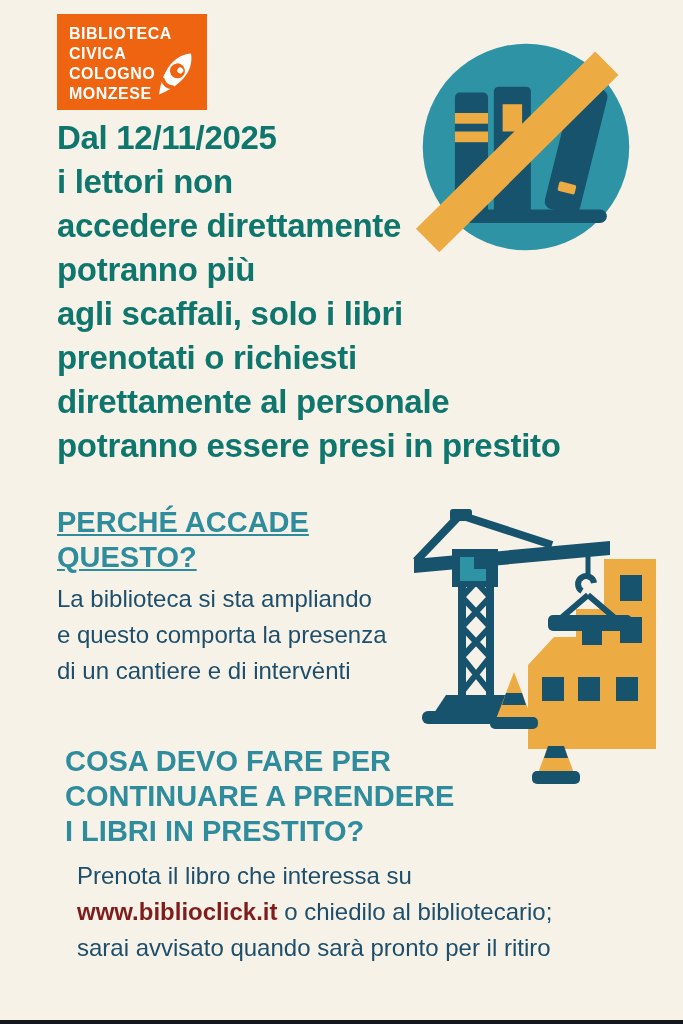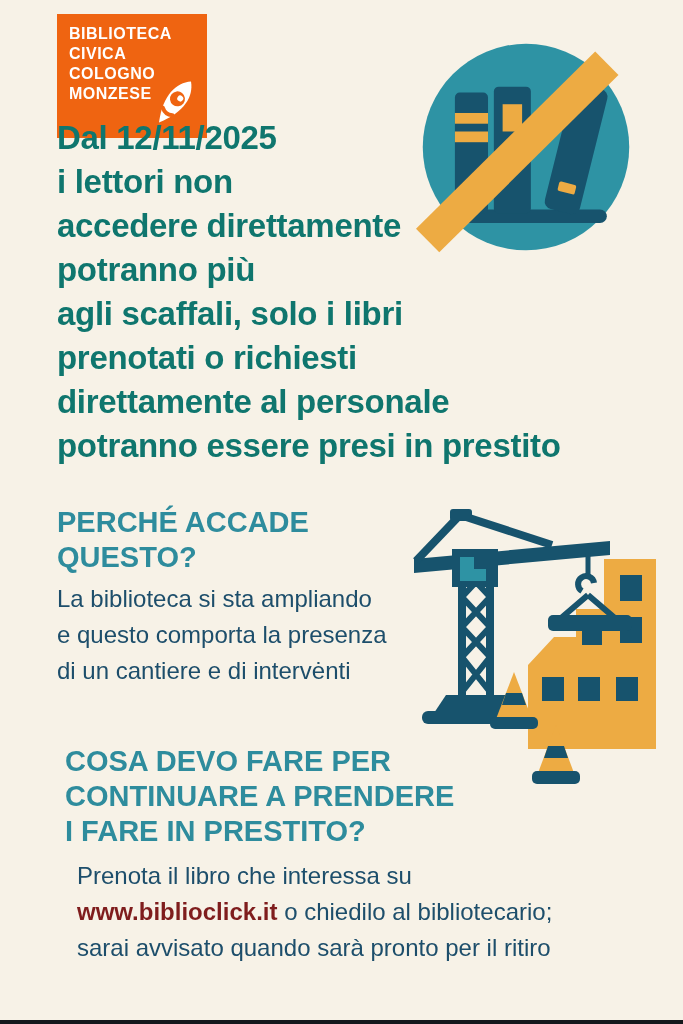--- a/index.html
+++ b/index.html
@@ -7,21 +7,21 @@
     position:relative;
     width:683px;height:1024px;
     margin:0 auto;
     background:#f7f2e7;
     overflow:hidden;
     font-family:"Liberation Sans", sans-serif;
   }
   
   .logo{
     position:absolute;left:57px;top:14px;
-    width:150px;height:124px;
+    width:150px;height:96px;
     background:#ef6411;
     box-sizing:border-box;
     padding:10px 0 12px 12px;
   }
   .logo .line{
     display:block;color:#ffffff;font-weight:bold;
     font-size:16px;line-height:20px;letter-spacing:.5px;
   }
   .logo svg{position:absolute;right:6px;bottom:8px;}
   
@@ -41,21 +41,21 @@
   }
   .sec-title .line{display:block;}
   .sec-body{
     position:absolute;left:57px;
     color:#1d4e6b;
     font-size:24px;line-height:36px;
     z-index:2;
   }
   .sec-body .line{display:block;}
   .sec-body .link{font-weight:bold;color:#7f1d1d;text-decoration:none;}
-  #why-title{top:505px;}
+  #why-title{top:505px;text-decoration:underline;}
   #why-body{top:581px;}
   #how-title{top:744px;margin-left:8px;}
   #how-body{top:858px;margin-left:20px;}
   
   .sign-illus{position:absolute;left:404px;top:38px;z-index:1;}
   .build-illus{position:absolute;left:402px;top:497px;z-index:1;}
   
   .bottom-edge{
     position:absolute;left:0;bottom:0;width:100%;height:4px;
     background:#14181c;
@@ -158,21 +158,21 @@
     <rect x="88" y="220" width="48" height="12" rx="5" fill="#17536d"></rect>
 
     <polygon points="154,228 172,276 136,276" fill="#edab43"></polygon>
     <polygon points="146,249 162,249 166,261 142,261" fill="#17536d"></polygon>
     <rect x="130" y="274" width="48" height="13" rx="5" fill="#17536d"></rect>
   </svg>
 
   <div class="sec-title" id="how-title">
     <span class="line">COSA DEVO FARE PER</span>
     <span class="line">CONTINUARE A PRENDERE</span>
-    <span class="line">I FARE IN PRESTITO?</span>
+    <span class="line">I LIBRI IN PRESTITO?</span>
   </div>
   <div class="sec-body" id="how-body">
     <span class="line">Prenota il libro che interessa su</span>
     <span class="line"><a class="link" href="#">www.biblioclick.it</a><span> o chiedilo al bibliotecario;</span></span>
     <span class="line">sarai avvisato quando sarà pronto per il ritiro</span>
   </div>
 
   <div class="bottom-edge"></div>
 
 </div>

